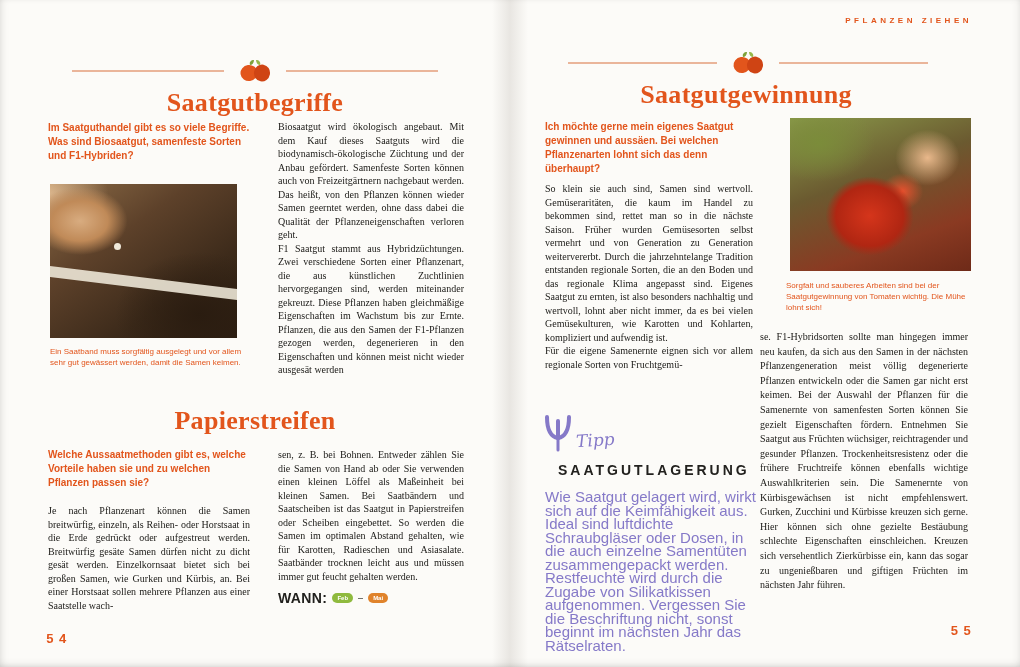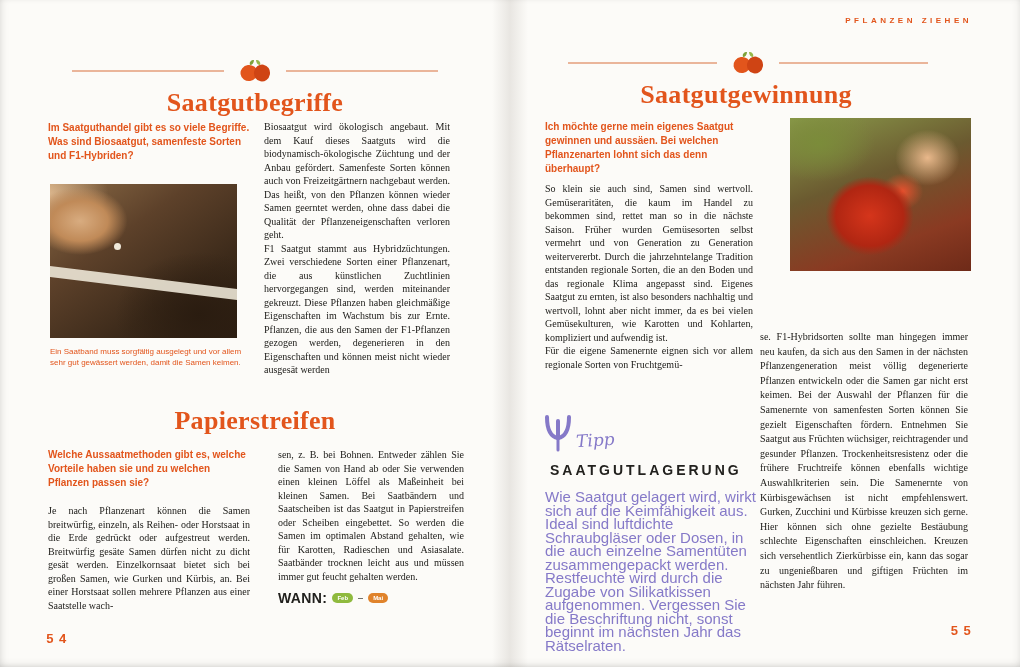--- a/index.html
+++ b/index.html
@@ -139,21 +139,21 @@
 
     <div class="question" style="left:48px;top:113px;width:202px;">Im Saatguthandel gibt es so viele Begriffe. Was sind Biosaatgut, samenfeste Sorten und F1-Hybriden?</div>
 
     <div class="photo photo-soil" style="left:50px;top:176px;width:187px;height:154px;">
       <div class="seed-tape"></div>
       <div class="seed-dot"></div>
     </div>
 
     <div class="caption" style="left:50px;top:338px;width:192px;">Ein Saatband muss sorgfältig ausgelegt und vor allem sehr gut gewässert werden, damit die Samen keimen.</div>
 
-    <div class="body-text" style="left:264px;top:112px;width:186px;">
+    <div class="body-text" style="left:278px;top:112px;width:186px;">
       <p>Biosaatgut wird ökologisch angebaut. Mit dem Kauf dieses Saatguts wird die biodynamisch-ökologische Züchtung und der Anbau gefördert. Samenfeste Sorten können auch von Freizeitgärtnern nachgebaut werden. Das heißt, von den Pflanzen können wieder Samen geerntet werden, ohne dass dabei die Qualität der Pflanzeneigenschaften verloren geht.</p>
       <p>F1 Saatgut stammt aus Hybridzüchtungen. Zwei verschiedene Sorten einer Pflanzenart, die aus künstlichen Zuchtlinien hervorgegangen sind, werden miteinander gekreuzt. Diese Pflanzen haben gleichmäßige Eigenschaften im Wachstum bis zur Ernte. Pflanzen, die aus den Samen der F1-Pflanzen gezogen werden, degenerieren in den Eigenschaften und können meist nicht wieder ausgesät werden</p>
     </div>
 
     <h2 class="article-title" style="left:0;top:398px;width:510px;margin:0;">Papierstreifen</h2>
 
     <div class="question" style="left:48px;top:440px;width:202px;">Welche Aussaatmethoden gibt es, welche Vorteile haben sie und zu welchen Pflanzen passen sie?</div>
 
     <div class="body-text" style="left:48px;top:496px;width:202px;">
       <p>Je nach Pflanzenart können die Samen breitwürfig, einzeln, als Reihen- oder Horstsaat in die Erde gedrückt oder aufgestreut werden. Breitwürfig gesäte Samen dürfen nicht zu dicht gesät werden. Einzelkornsaat bietet sich bei großen Samen, wie Gurken und Kürbis, an. Bei einer Horstsaat sollen mehrere Pflanzen aus einer Saatstelle wach-</p>
@@ -189,39 +189,40 @@
       </span>
       <div class="rule"></div>
     </div>
 
     <h1 class="article-title" style="left:0;top:80px;width:472px;margin:0;">Saatgutgewinnung</h1>
 
     <div class="question" style="left:35px;top:120px;width:212px;">Ich möchte gerne mein eigenes Saatgut gewinnen und aussäen. Bei welchen Pflanzenarten lohnt sich das denn überhaupt?</div>
 
     <div class="photo photo-tomato" style="left:280px;top:118px;width:181px;height:153px;"></div>
 
+    <div class="caption" style="left:276px;top:280px;width:190px;">Sorgfalt und sauberes Arbeiten sind bei der Saatgutgewinnung von Tomaten wichtig. Die Mühe lohnt sich!</div>
 
     <div class="body-text" style="left:35px;top:182px;width:208px;">
       <p>So klein sie auch sind, Samen sind wertvoll. Gemüseraritäten, die kaum im Handel zu bekommen sind, rettet man so in die nächste Saison. Früher wurden Gemüsesorten selbst vermehrt und von Generation zu Generation weitervererbt. Durch die jahrzehntelange Tradition entstanden regionale Sorten, die an den Boden und das regionale Klima angepasst sind. Eigenes Saatgut zu ernten, ist also besonders nachhaltig und wertvoll, lohnt aber nicht immer, da es bei vielen Gemüsekulturen, wie Karotten und Kohlarten, kompliziert und aufwendig ist.</p>
       <p>Für die eigene Samenernte eignen sich vor allem regionale Sorten von Fruchtgemü-</p>
     </div>
 
     <div class="body-text tall" style="left:250px;top:330px;width:208px;">
       <p>se. F1-Hybridsorten sollte man hingegen immer neu kaufen, da sich aus den Samen in der nächsten Pflanzengeneration meist völlig degenerierte Pflanzen entwickeln oder die Samen gar nicht erst keimen. Bei der Auswahl der Pflanzen für die Samenernte von samenfesten Sorten können Sie gezielt Eigenschaften fördern. Entnehmen Sie Saatgut aus Früchten wüchsiger, reichtragender und gesunder Pflanzen. Trockenheitsresistenz oder die frühere Fruchtreife können ebenfalls wichtige Auswahlkriterien sein. Die Samenernte von Kürbisgewächsen ist nicht empfehlenswert. Gurken, Zucchini und Kürbisse kreuzen sich gerne. Hier können sich ohne gezielte Bestäubung schlechte Eigenschaften einschleichen. Kreuzen sich versehentlich Zierkürbisse ein, kann das sogar zu ungenießbaren und giftigen Früchten im nächsten Jahr führen.</p>
     </div>
 
     <span class="tip-icon" style="left:33px;top:414px;">
       <svg width="30" height="44" viewBox="0 0 30 44">
         <path d="M4 3 C4 17 9 23 15 24" stroke="#8579c8" stroke-width="4" fill="none" stroke-linecap="round"></path>
         <path d="M26 3 C26 17 21 23 15 24" stroke="#8579c8" stroke-width="4" fill="none" stroke-linecap="round"></path>
         <path d="M15 7 L15 24" stroke="#8579c8" stroke-width="4" stroke-linecap="round"></path>
         <path d="M15 24 L15 36" stroke="#8579c8" stroke-width="3" stroke-linecap="round"></path>
       </svg>
     </span>
     <div class="tip-label" style="left:66px;top:430px;">Tipp</div>
-    <div class="tip-heading" style="left:40px;top:462px;">SAATGUTLAGERUNG</div>
+    <div class="tip-heading" style="left:48px;top:462px;">SAATGUTLAGERUNG</div>
     <div class="tip-text" style="left:35px;top:490px;width:222px;">Wie Saatgut gelagert wird, wirkt sich auf die Keimfähigkeit aus. Ideal sind luftdichte Schraubgläser oder Dosen, in die auch einzelne Samentüten zusammengepackt werden. Restfeuchte wird durch die Zugabe von Silikatkissen aufgenommen. Vergessen Sie die Beschriftung nicht, sonst beginnt im nächsten Jahr das Rätselraten.</div>
 
     <div class="page-number" style="right:44px;">55</div>
   </div>
 
   <div class="spine"></div>
 </div>
 
 </body></html>

